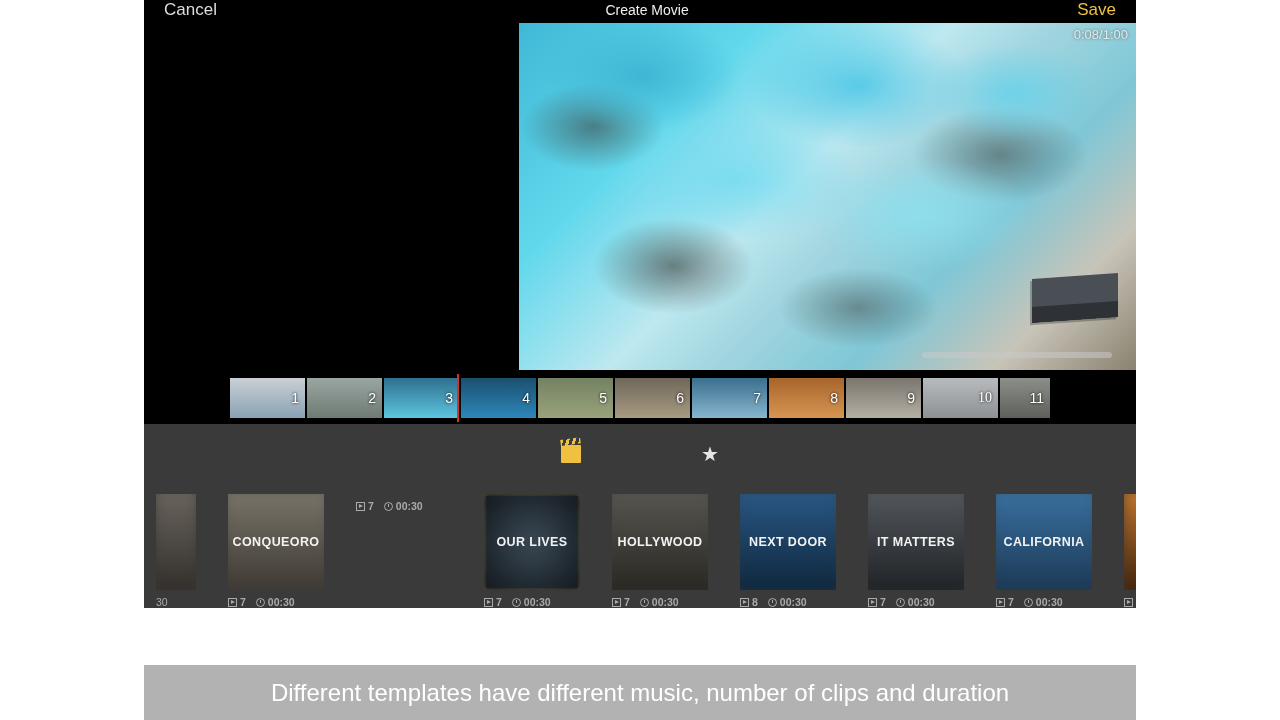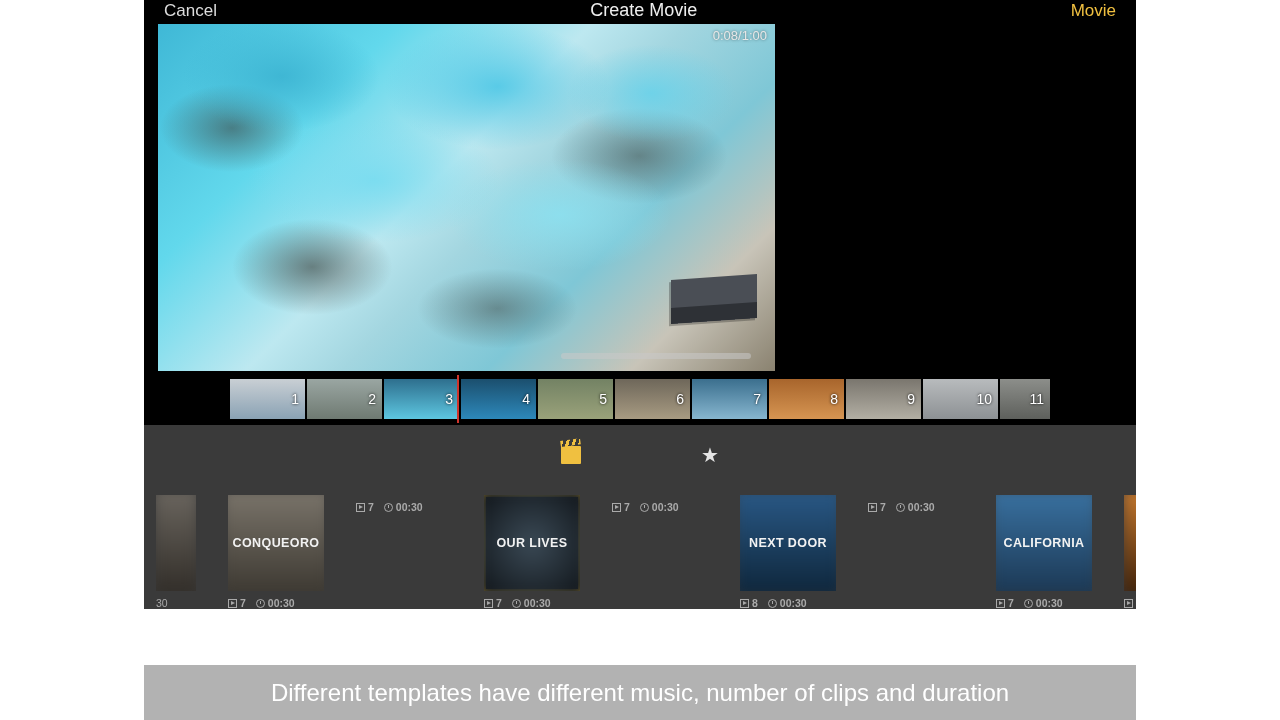--- a/index.html
+++ b/index.html
@@ -25,26 +25,26 @@
     height: 36px;
     display: flex;
     align-items: center;
     justify-content: space-between;
     padding: 0 20px;
     color: #ccc;
     font-size: 17px;
     font-weight: 400;
   }
   .nav-cancel { color: #ddd; cursor: pointer; }
-  .nav-title { color: #eee; font-size: 18px; }
+  .nav-title { color: #eee; font-size: 14px; }
   .nav-save { color: #f0c040; cursor: pointer; }
   .preview-area {
     flex: 0 0 352px;
     display: flex;
-    justify-content: flex-start;
+    justify-content: flex-end;
     align-items: center;
     position: relative;
     margin-left: 14px;
   }
   .preview-canvas {
     width: 617px;
     height: 347px;
     background: linear-gradient(135deg,#3fb8d6 0%, #62d8ec 25%, #bde8f0 45%, #a3d6e0 55%, #7fc7d6 70%, #c8c4b8 85%, #8a8270 100%);
     position: relative;
     overflow: hidden;
@@ -233,42 +233,42 @@
   
   .c1{background:linear-gradient(#c9cfd4,#8aa2b4);}
   .c2{background:linear-gradient(#9aa6a2,#6f7a72);}
   .c3{background:linear-gradient(#2e6f8e,#5dc6e0);}
   .c4{background:linear-gradient(#1b4f6e,#2d88ba);}
   .c5{background:linear-gradient(#738264,#9aa27a);}
   .c6{background:linear-gradient(#6e675a,#a89b82);}
   .c7{background:linear-gradient(#3b6f8e,#87b6cf);}
   .c8{background:linear-gradient(#a8652c,#d69552);}
   .c9{background:linear-gradient(#7a766e,#b3afa4);}
-  .c10{background:linear-gradient(#b8bbbd,#8d9194);}
+  .c10{background:linear-gradient(#b8bbbd,#8d9194);font-family:Liberation Serif, serif;}
   .c11{background:linear-gradient(#8c8e8a,#5e605c);padding-left:42px;}
   
   .t0::before{background:linear-gradient(#6c6760,#2f2b26);}
   .t1::before{background:linear-gradient(#7c766c,#3a362f);}
   .t2::before{background:linear-gradient(#7a3a22,#2a110a);}
   .t3::before{background:radial-gradient(circle,#3b4a56,#0c1014);}
   .t4::before{background:linear-gradient(#5a5852,#26241f);}
   .t5::before{background:linear-gradient(#2a5a88,#0d2438);}
   .t6::before{background:linear-gradient(#555a5f,#1c1f22);}
   .t7::before{background:linear-gradient(#3a73a3,#1a3550);}
   .t8::before{background:linear-gradient(#c87a2e,#3a1e08);}
 </style>
 </head>
 <body>
 
 <div class="app-frame">
 
   <div class="nav-bar">
     <div class="nav-cancel">Cancel</div>
     <div class="nav-title">Create Movie</div>
-    <div class="nav-save">Movie</div>
+    <div class="nav-save">Save</div>
   </div>
 
   <div class="preview-area">
     <div class="preview-canvas">
       <div class="timestamp">0:08/1:00</div>
       <div class="scrubber"></div>
     </div>
   </div>
 
   <div class="timeline">
@@ -365,20 +365,23 @@
               <b>7</b>
             </span>
           <span>
               <i class="meta-clock"></i>
               <b>00:30</b>
             </span>
         </div>
       </div>
 
       <div class="template-card">
+        <div class="template-thumb t4">
+            <span>HOLLYWOOD</span>
+          </div>
         <div class="template-meta">
           <span>
               <i class="meta-play"></i>
               <b>7</b>
             </span>
           <span>
               <i class="meta-clock"></i>
               <b>00:30</b>
             </span>
         </div>
@@ -394,20 +397,23 @@
               <b>8</b>
             </span>
           <span>
               <i class="meta-clock"></i>
               <b>00:30</b>
             </span>
         </div>
       </div>
 
       <div class="template-card">
+        <div class="template-thumb t6">
+            <span>IT MATTERS</span>
+          </div>
         <div class="template-meta">
           <span>
               <i class="meta-play"></i>
               <b>7</b>
             </span>
           <span>
               <i class="meta-clock"></i>
               <b>00:30</b>
             </span>
         </div>

